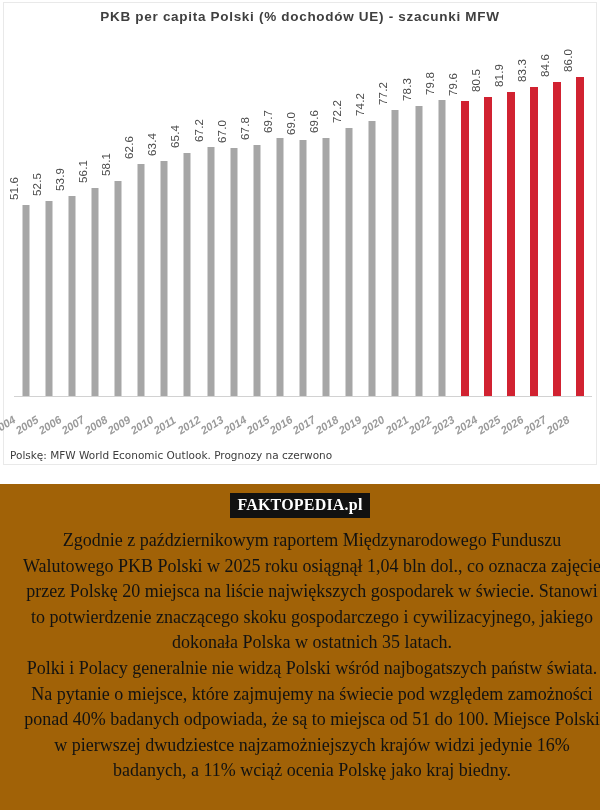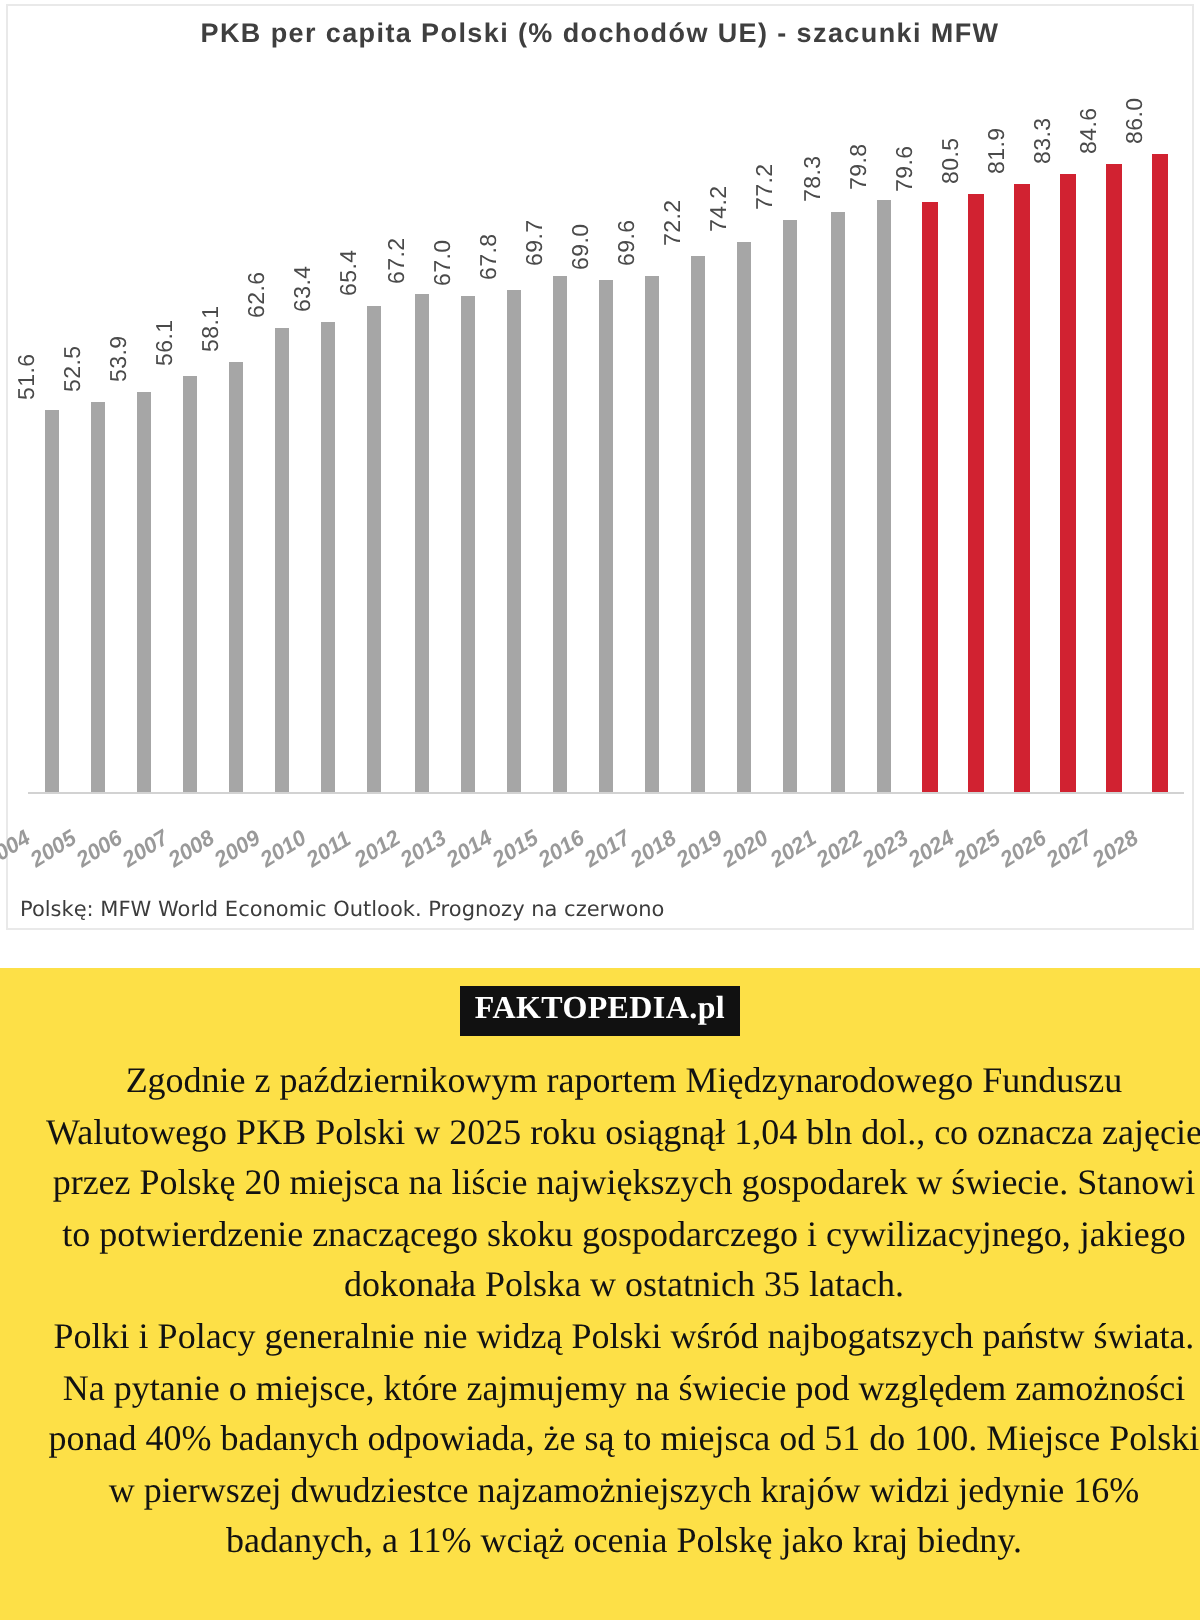--- a/index.html
+++ b/index.html
@@ -126,21 +126,21 @@
     color: #3c3c3c;
     font-family: "DejaVu Sans", sans-serif;
     white-space: nowrap;
   }
 
   
   #yellow-panel {
     position: relative;
     width: 600px;
     height: 326px;
-    background: #fde047;
+    background: #a16207;
     box-sizing: border-box;
   }
   #logo-wrap {
     position: absolute;
     left: 0;
     top: 9px;
     width: 600px;
     text-align: center;
   }
   #logo {

